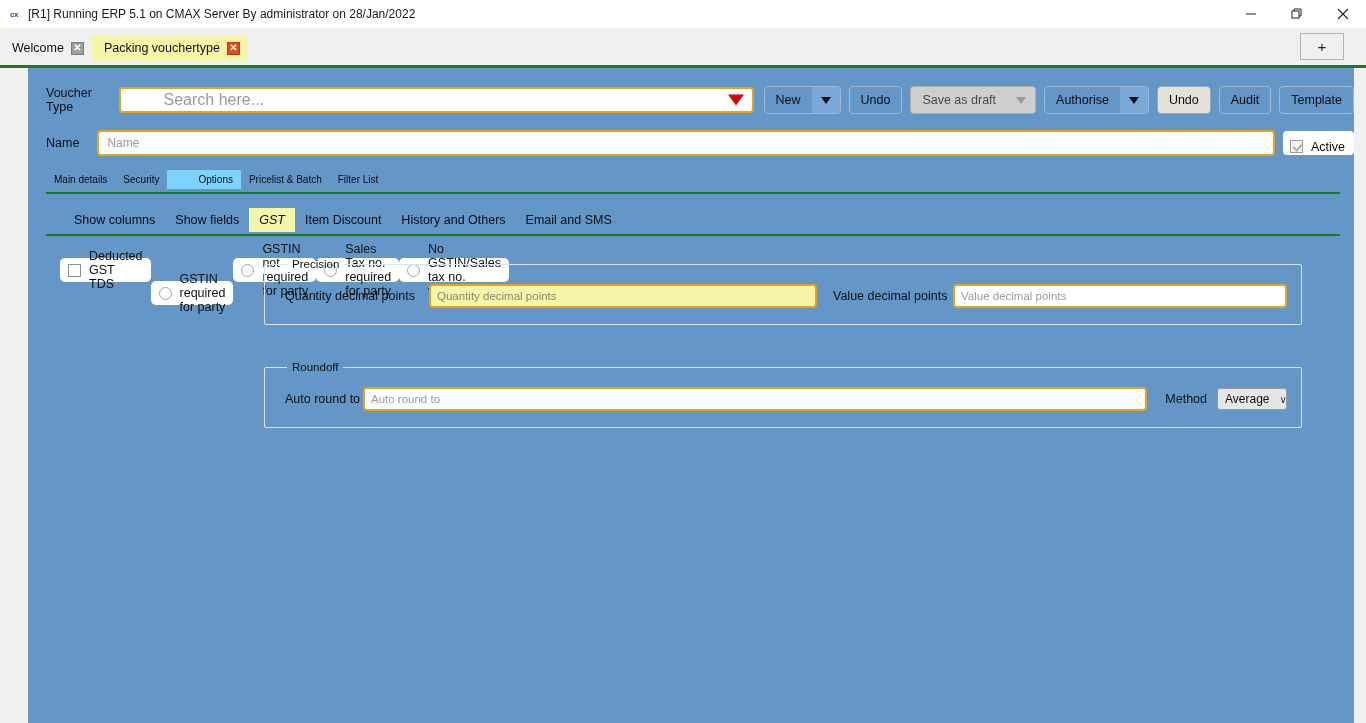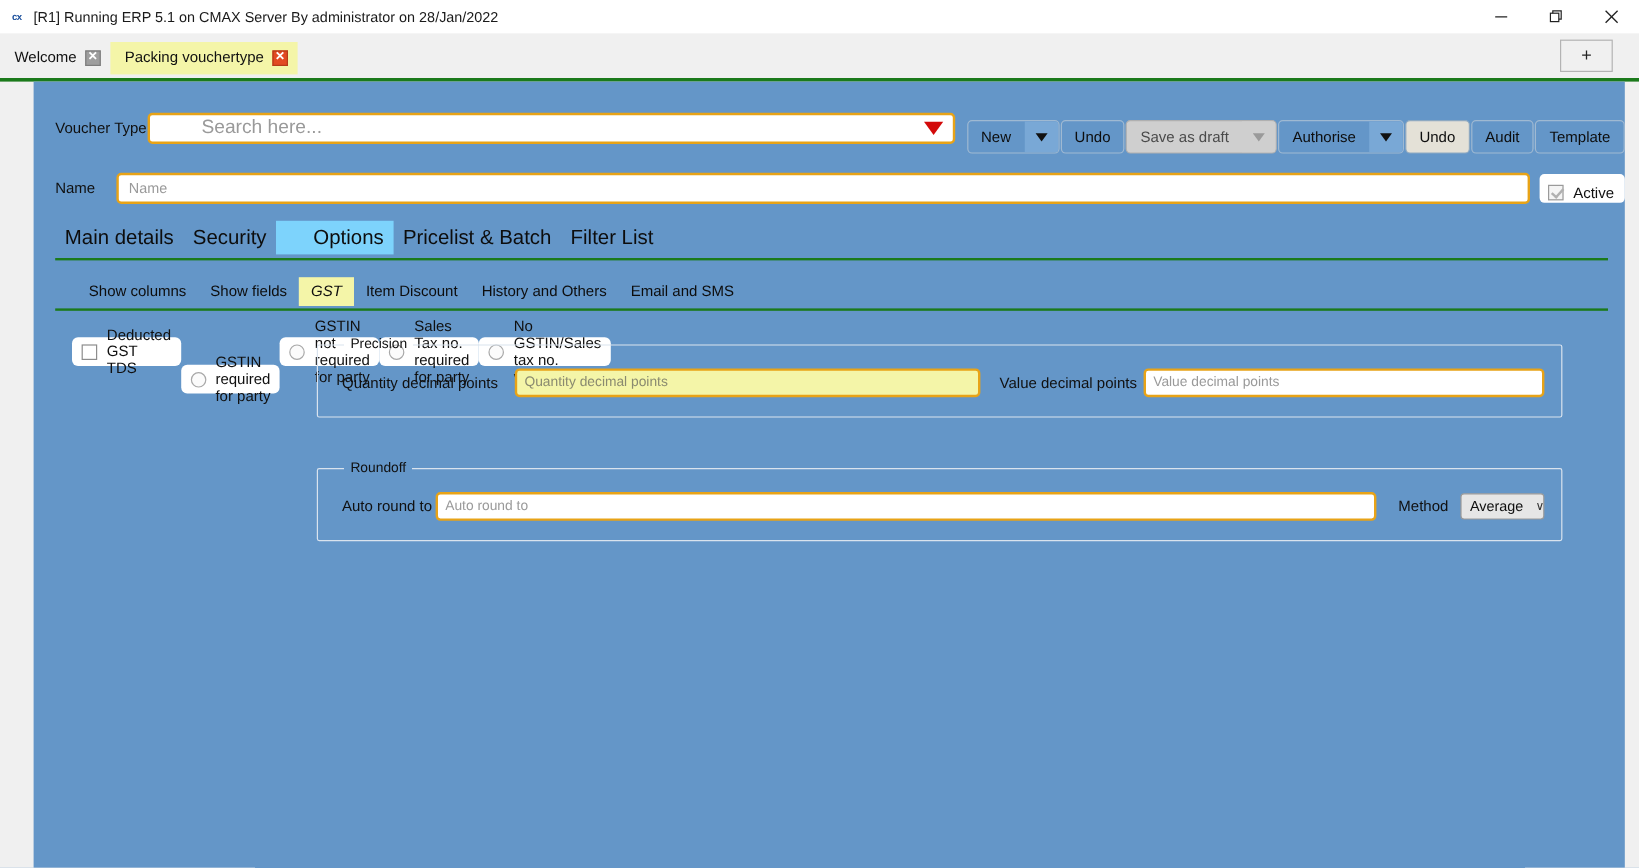--- a/index.html
+++ b/index.html
@@ -100,21 +100,21 @@
   .searchbox input::placeholder { color: #9a9a9a; }
   .drop-tri {
     position: absolute; right: 8px; top: 50%; transform: translateY(-50%);
     width: 0; height: 0;
     border-left: 8px solid transparent; border-right: 8px solid transparent;
     border-top: 11px solid #d30a0a;
     cursor: pointer;
   }
 
   
-  .toolbar { display: flex; align-items: center; gap: 1px; margin-left: 10px; margin-top: 14px; }
+  .toolbar { display: flex; align-items: center; gap: 8px; margin-left: 10px; }
   .tbtn {
     height: 28px; min-width: 40px;
     border: 1px solid #9fb9d2; border-radius: 4px;
     background: #6496c8;
     display: flex; align-items: center;
     font-size: 12.5px; color: #0d0d0d;
     cursor: pointer; overflow: hidden;
   }
   .tbtn .txt { padding: 0 11px; white-space: nowrap; }
   .tbtn .arrow-cell {
@@ -168,21 +168,21 @@
     transform: rotate(42deg);
   }
   .active-pill span { font-size: 12.5px; color: #101010; }
 
   
   .tabbar {
     margin-top: 14px; padding-left: 18px;
     display: flex; align-items: flex-end; gap: 0;
   }
   .mtab {
-    padding: 4px 8px; font-size: 17px; color: #0d0d0d;
+    padding: 4px 8px; font-size: 10px; color: #0d0d0d;
     cursor: pointer; white-space: nowrap;
   }
   .mtab.active { background: #7dd3fc; padding-left: 31px; }
   .tab-underline { height: 2px; background: #1b7a1b; margin: 3px 14px 0 18px; }
 
   .subtabbar {
     margin-top: 14px; padding-left: 36px;
     display: flex; align-items: flex-end;
   }
   .stab {

